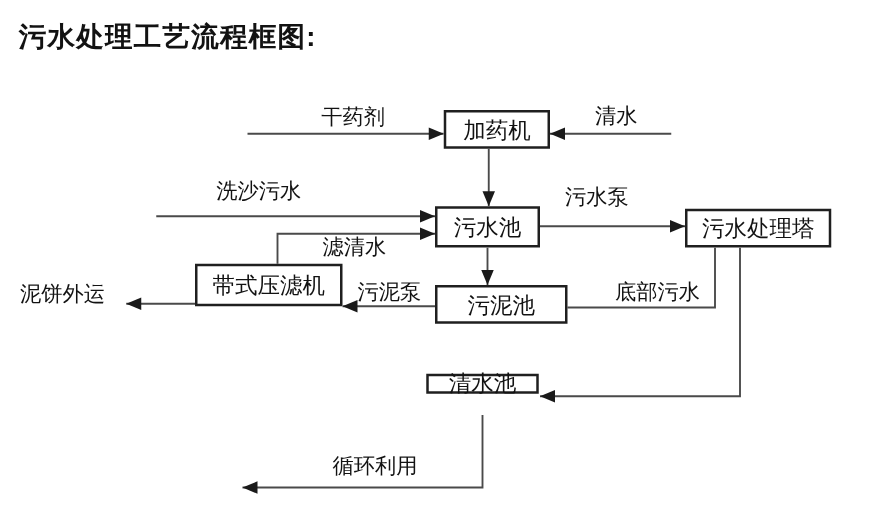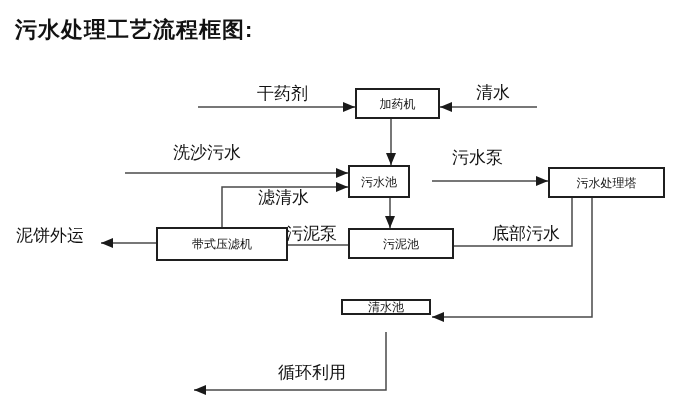--- a/index.html
+++ b/index.html
@@ -23,21 +23,21 @@
     font-size:22px;font-weight:bold;letter-spacing:1px;
     line-height:1.15;color:var(--text);white-space:nowrap;
   }
   .wires{position:absolute;left:0;top:0;width:700px;height:420px;}
   .wires line,.wires path.wire{stroke:var(--line);stroke-width:1.5;fill:none;}
   .node{
     position:absolute;
     border:2px solid var(--box-border);
     background:var(--background);
     display:flex;align-items:center;justify-content:center;
-    font-size:12px;line-height:1;color:var(--text);
+    font-size:18px;line-height:1;color:var(--text);
     white-space:nowrap;
   }
   .flabel{
     position:absolute;
     font-size:17px;line-height:1;color:var(--text);
     white-space:nowrap;
   }
 </style>
 </head>
 <body>
@@ -61,29 +61,29 @@
     <line x1="432" y1="181" x2="548" y2="181" marker-end="url(#ah)"></line>
     <line x1="390" y1="198" x2="390" y2="228" marker-end="url(#ah)"></line>
     <path class="wire" d="M572,198 L572,246 L433,246" marker-end="url(#ah)"></path>
     <line x1="348" y1="245" x2="274" y2="245" marker-end="url(#ah)"></line>
     <line x1="156" y1="243" x2="101" y2="243" marker-end="url(#ah)"></line>
     <path class="wire" d="M592,198 L592,317 L432,317" marker-end="url(#ah)"></path>
     <path class="wire" d="M386,332 L386,390 L194,390" marker-end="url(#ah)"></path>
   </svg>
 
   <div class="node" style="left:355px;top:88px;width:85px;height:31px">加药机</div>
-  <div class="node" style="left:348px;top:165px;width:62px;height:33px">污水池</div>
+  <div class="node" style="left:348px;top:165px;width:84px;height:33px">污水池</div>
   <div class="node" style="left:548px;top:167px;width:117px;height:31px">污水处理塔</div>
   <div class="node" style="left:348px;top:228px;width:106px;height:31px">污泥池</div>
-  <div class="node" style="left:156px;top:227px;width:132px;height:34px">带式压滤机</div>
+  <div class="node" style="left:156px;top:211px;width:118px;height:34px">带式压滤机</div>
   <div class="node" style="left:341px;top:299px;width:90px;height:16px">清水池</div>
 
   <div class="flabel" style="left:257px;top:85px">干药剂</div>
   <div class="flabel" style="left:476px;top:84px">清水</div>
   <div class="flabel" style="left:173px;top:144px">洗沙污水</div>
   <div class="flabel" style="left:258px;top:189px">滤清水</div>
   <div class="flabel" style="left:452px;top:149px">污水泵</div>
   <div class="flabel" style="left:286px;top:225px">污泥泵</div>
   <div class="flabel" style="left:16px;top:227px">泥饼外运</div>
   <div class="flabel" style="left:492px;top:225px">底部污水</div>
-  <div class="flabel" style="left:278px;top:364px">循环利用</div>
+  <div class="flabel" style="left:266px;top:364px">循环利用</div>
 
 </div>
 
 </body></html>

